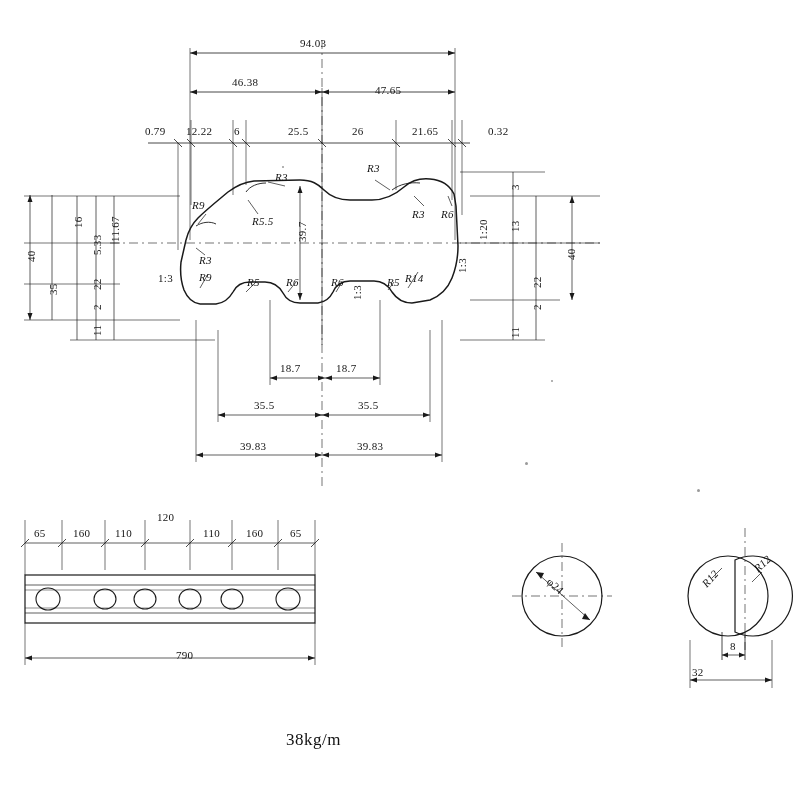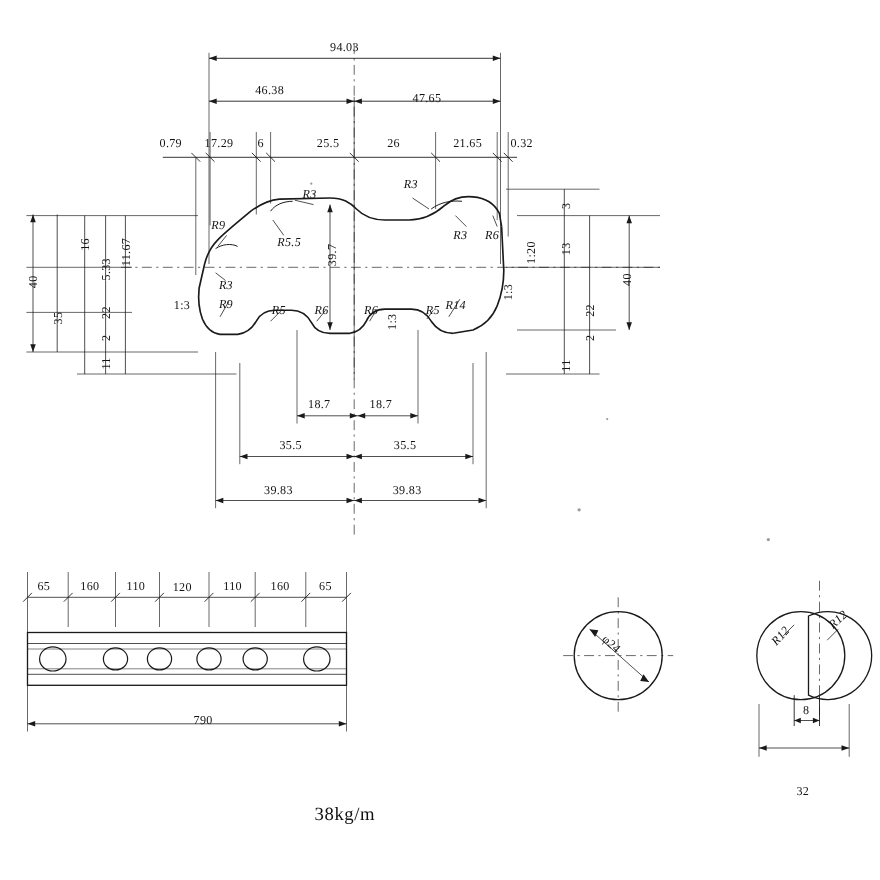--- a/index.html
+++ b/index.html
@@ -303,26 +303,26 @@
         <line x1="772" y1="640" x2="772" y2="688"></line>
       </g>
     </g>
   </svg>
 
   <div class="lbl" style="left:300px; top:38px;">94.03</div>
   <div class="lbl" style="left:232px; top:77px;">46.38</div>
   <div class="lbl" style="left:375px; top:85px;">47.65</div>
 
   <div class="lbl" style="left:145px; top:126px;">0.79</div>
-  <div class="lbl" style="left:186px; top:126px;">17.29</div>
+  <div class="lbl" style="left:186px; top:126px;">12.22</div>
   <div class="lbl" style="left:234px; top:126px;">6</div>
   <div class="lbl" style="left:288px; top:126px;">25.5</div>
   <div class="lbl" style="left:352px; top:126px;">26</div>
   <div class="lbl" style="left:412px; top:126px;">21.65</div>
-  <div class="lbl" style="left:448px; top:126px;padding-left:16px;">0.32</div>
+  <div class="lbl" style="left:472px; top:126px;padding-left:16px;">0.32</div>
 
   <div class="lbl rot90" style="left:26px; top:262px;">40</div>
   <div class="lbl rot90" style="left:48px; top:295px;">35</div>
   <div class="lbl rot90" style="left:73px; top:228px;">16</div>
   <div class="lbl rot90" style="left:92px; top:255px;">5.33</div>
   <div class="lbl rot90" style="left:110px; top:242px;">11.67</div>
   <div class="lbl rot90" style="left:92px; top:290px;">22</div>
   <div class="lbl rot90" style="left:92px; top:336px;">11</div>
   <div class="lbl rot90" style="left:92px; top:310px;">2</div>
 
@@ -357,31 +357,31 @@
   <div class="lbl" style="left:280px; top:363px;">18.7</div>
   <div class="lbl" style="left:336px; top:363px;">18.7</div>
   <div class="lbl" style="left:254px; top:400px;">35.5</div>
   <div class="lbl" style="left:358px; top:400px;">35.5</div>
   <div class="lbl" style="left:240px; top:441px;">39.83</div>
   <div class="lbl" style="left:357px; top:441px;">39.83</div>
 
   <div class="lbl" style="left:34px; top:528px;">65</div>
   <div class="lbl" style="left:73px; top:528px;">160</div>
   <div class="lbl" style="left:115px; top:528px;">110</div>
-  <div class="lbl" style="left:157px; top:529px;">120</div>
+  <div class="lbl" style="left:157px; top:512px;">120</div>
   <div class="lbl" style="left:203px; top:528px;">110</div>
   <div class="lbl" style="left:246px; top:528px;">160</div>
   <div class="lbl" style="left:290px; top:528px;">65</div>
   <div class="lbl" style="left:176px; top:650px;font-family:Liberation Serif, serif;">790</div>
 
   <div class="lbl" style="left:552px; top:576px; transform:rotate(42deg); transform-origin:left top;">φ24</div>
   <div class="lbl ital" style="left:700px; top:582px; transform:rotate(-48deg); transform-origin:left top;">R12</div>
   <div class="lbl ital" style="left:752px; top:566px; transform:rotate(-42deg); transform-origin:left top;">R12</div>
   <div class="lbl" style="left:730px; top:641px;">8</div>
-  <div class="lbl" style="left:724px; top:667px;margin-top:48px;">32</div>
+  <div class="lbl" style="left:692px; top:667px;">32</div>
 
   <div class="caption" style="left:286px; top:730px;">38kg/m</div>
 
   <div class="speck" style="left:551px; top:380px; width:2px; height:2px;"></div>
   <div class="speck" style="left:525px; top:462px; width:3px; height:3px;"></div>
   <div class="speck" style="left:697px; top:489px; width:3px; height:3px;"></div>
   <div class="speck" style="left:282px; top:166px; width:2px; height:2px;"></div>
 
 </div>
 

